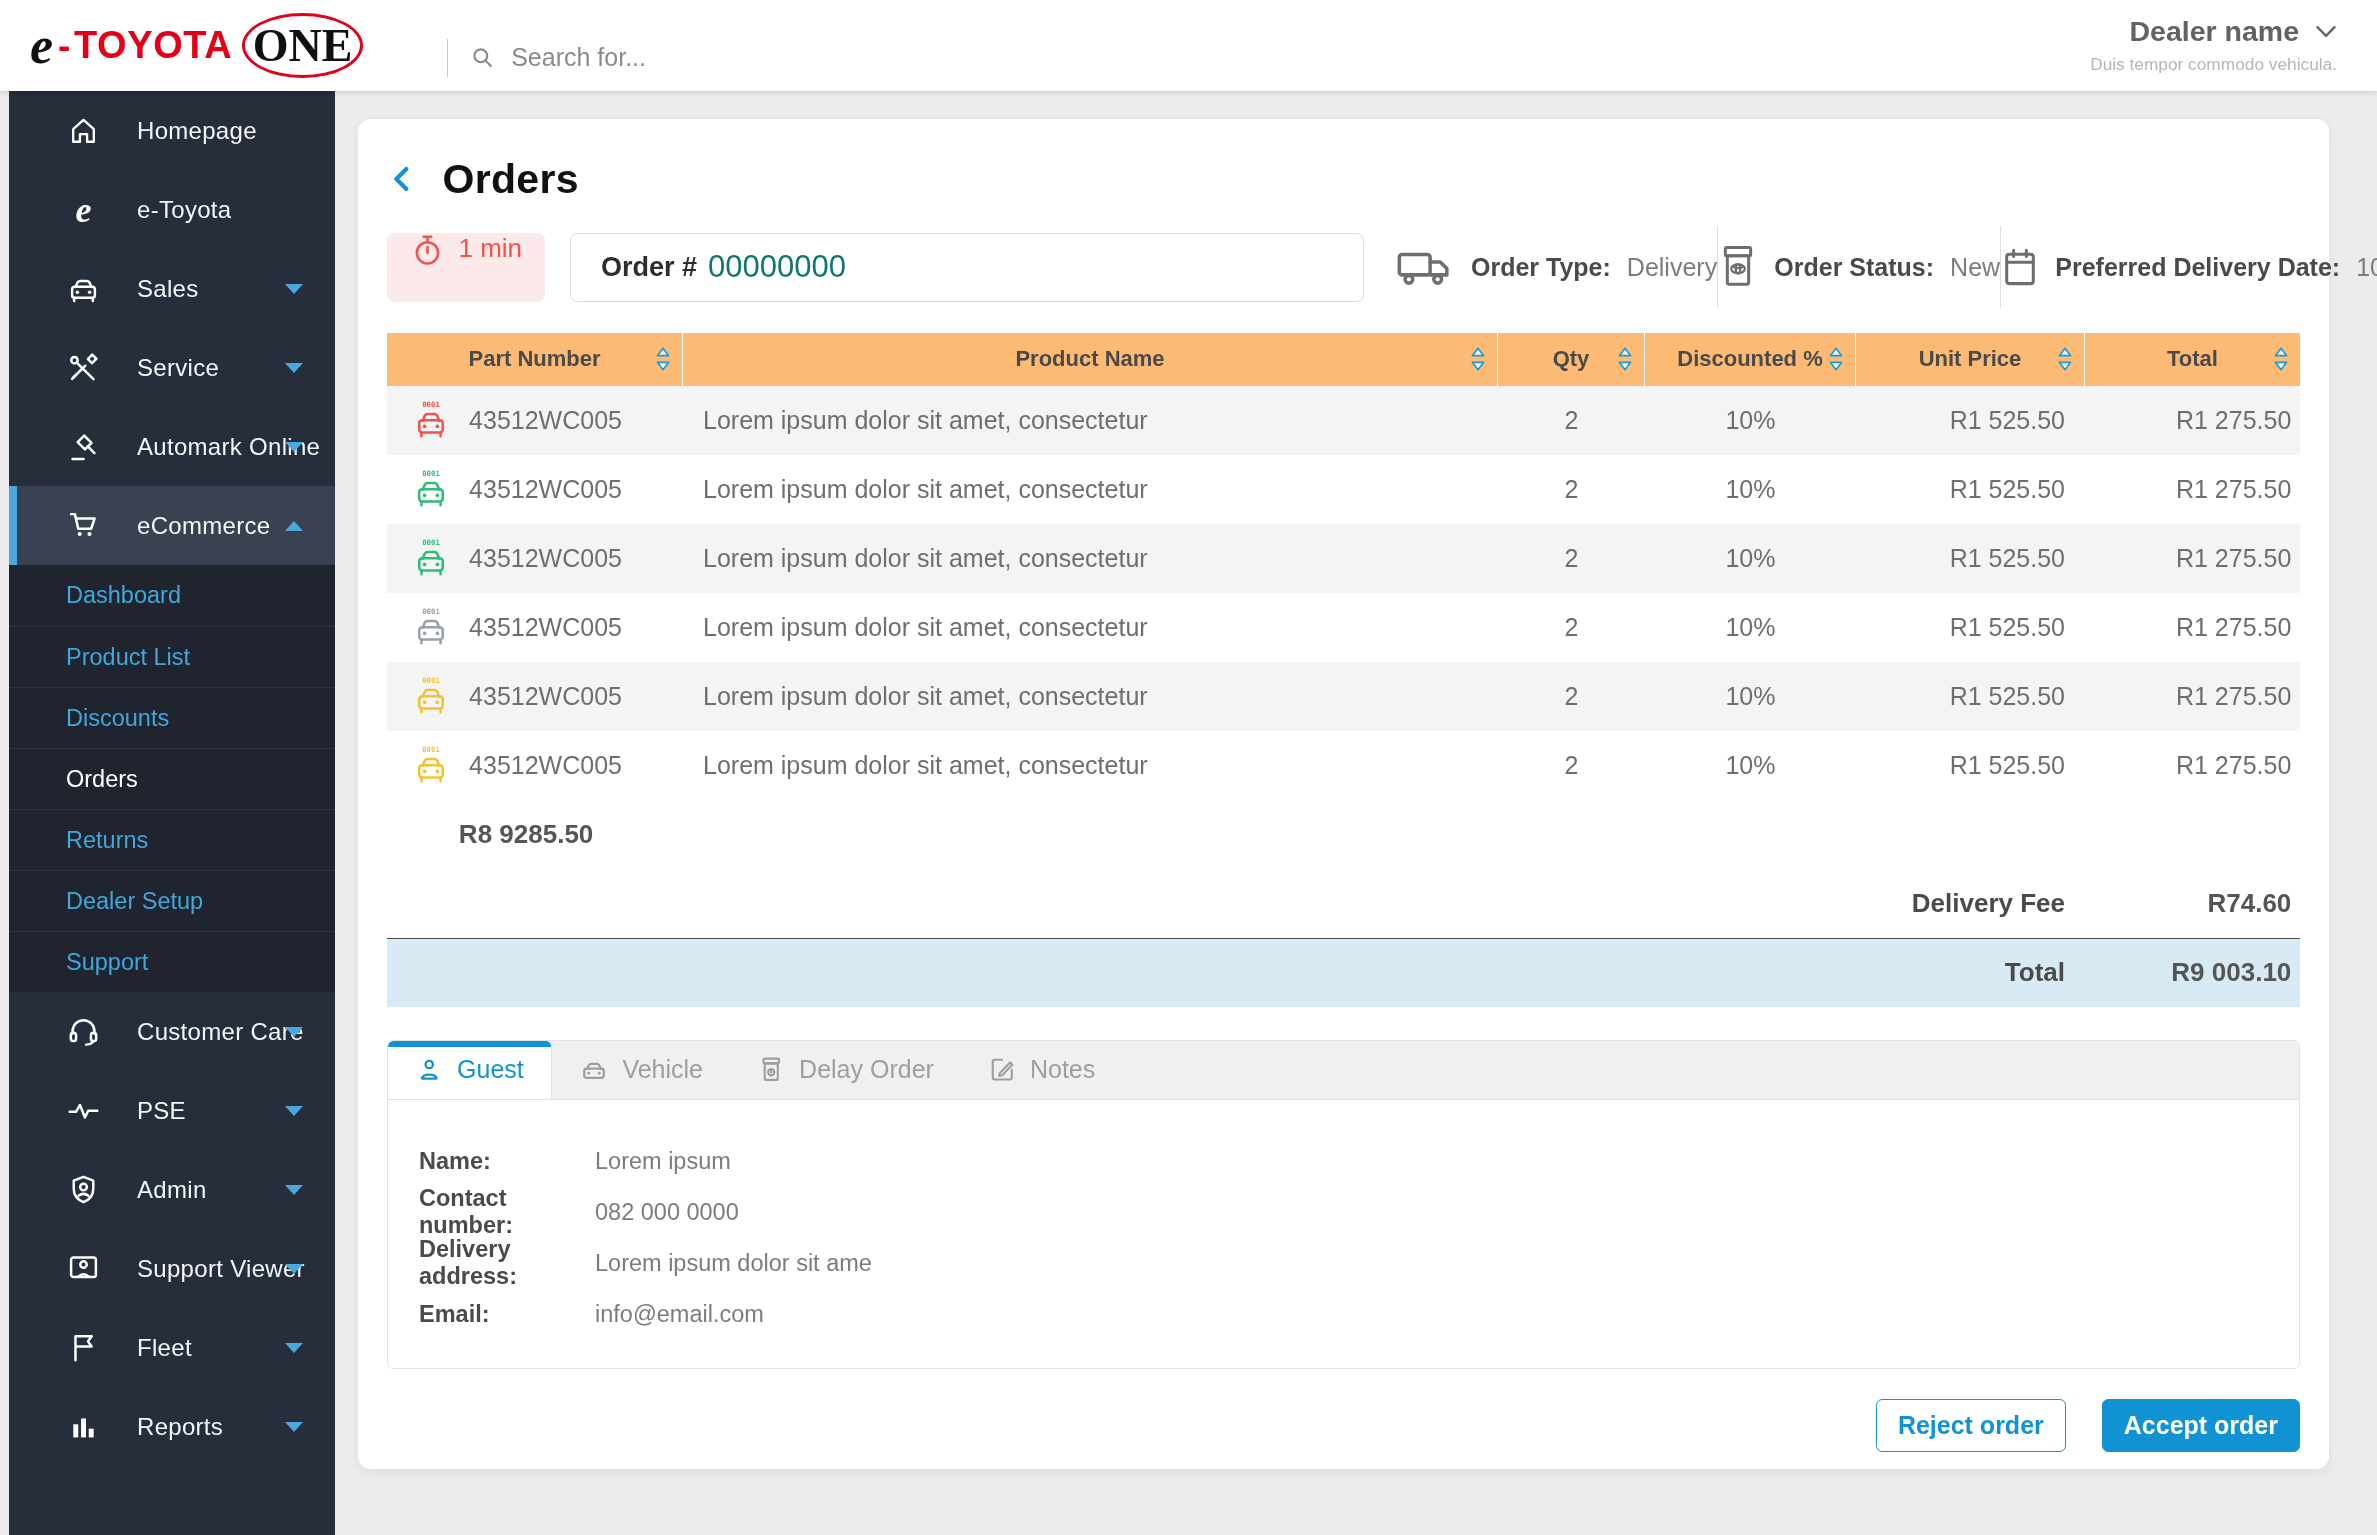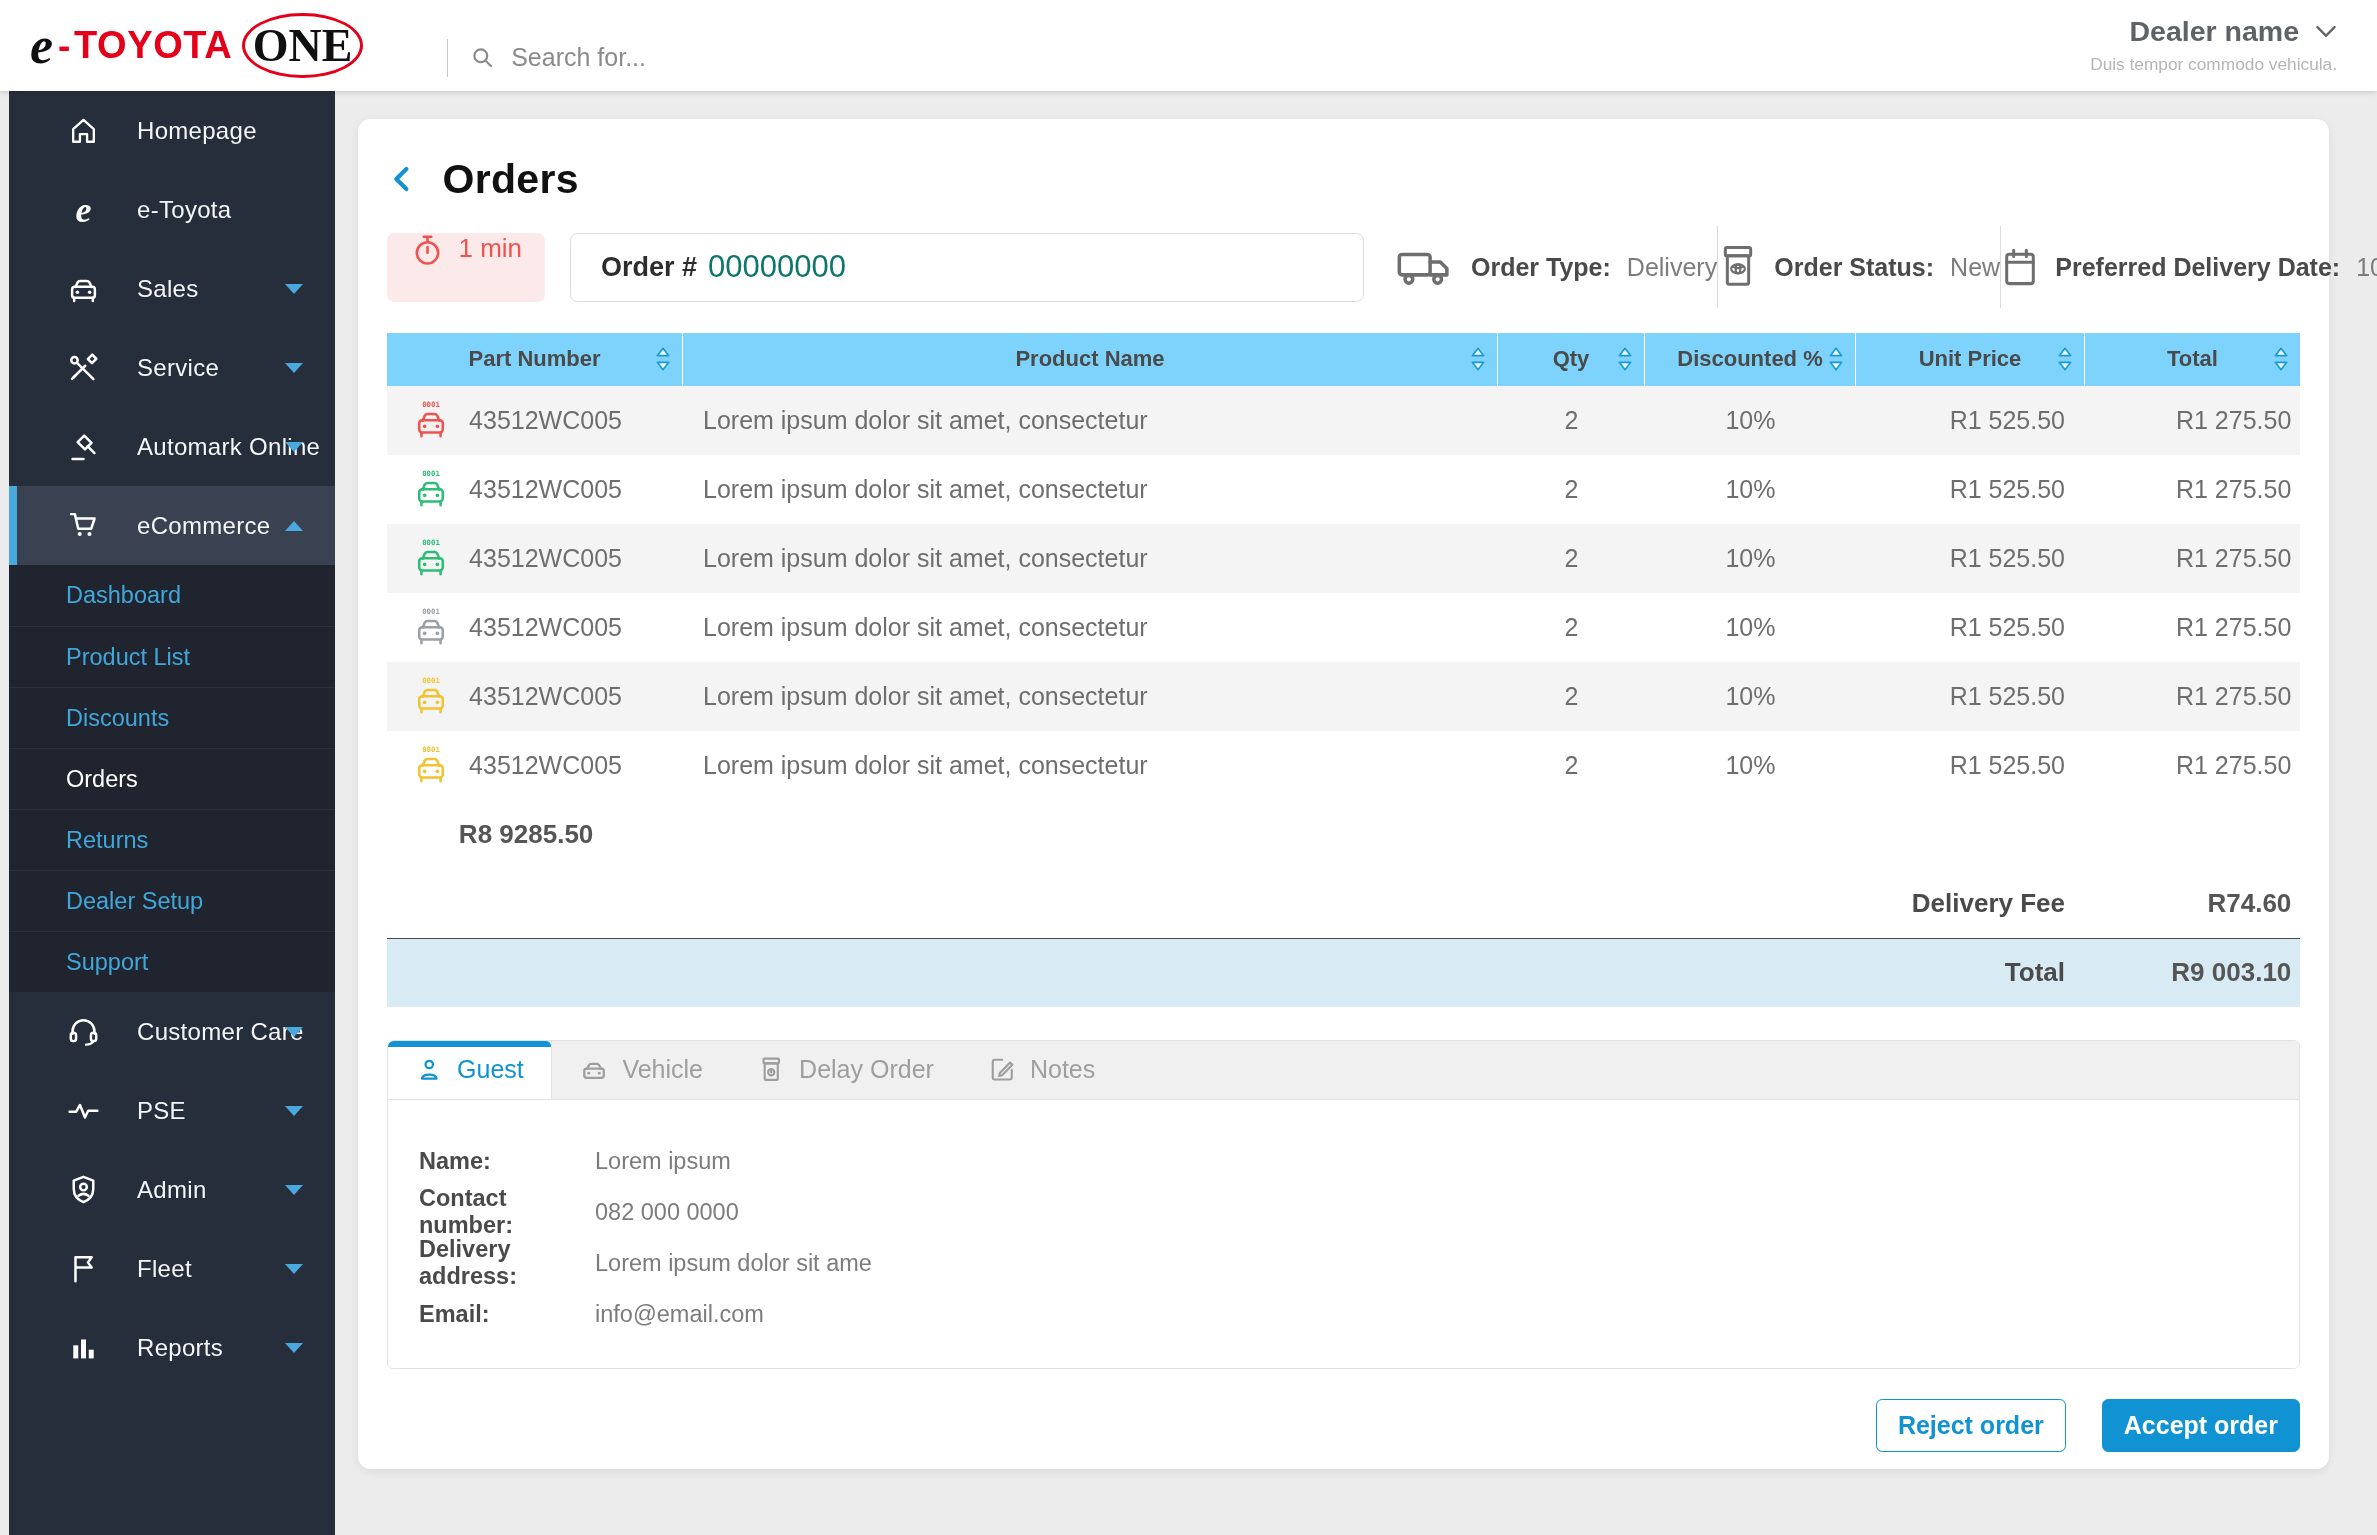--- a/index.html
+++ b/index.html
@@ -53,21 +53,21 @@
   .order-label { font-size:27px; font-weight:bold; color:#2d2d2d; }
   .order-value { font-size:31px; color:#0f766e; }
   .meta { flex:1; display:flex; align-items:center; margin-left:32px; justify-content:space-between; }
   .meta-group { display:flex; align-items:center; gap:16px; }
   .meta-label { font-size:25px; font-weight:bold; color:#4a4a4a; white-space:nowrap; }
   .meta-value { font-size:25px; color:#7c7c7c; white-space:nowrap; }
   .meta-divider { width:1.2px; height:82px; background:#dcdcdc; }
 
   
   .table { margin-top:31px; }
-  .thead { display:flex; height:53px; background:#7dd3fc; }
+  .thead { display:flex; height:53px; background:#fdba74; }
   .th { position:relative; display:flex; align-items:center; justify-content:center; font-size:22px; font-weight:bold; color:#4a4a4a; border-right:1.9px solid #ffffff; }
   .th:last-child { border-right:none; }
   .sort { position:absolute; right:11px; top:50%; transform:translateY(-50%); display:flex; }
   .w-part{width:296px;} .w-name{width:815px;} .w-qty{width:147px;} .w-disc{width:211px;} .w-price{width:229px;} .w-total{width:215px;}
   .trow { display:flex; height:69px; align-items:center; font-size:25px; color:#6e6e6e; background:#ffffff; }
   .tbody > div.trow:nth-of-type(odd) { background:#f4f4f4; }
   .c-part { width:296px; display:flex; align-items:center; gap:18.6px; padding-left:23.5px; }
   .c-name { width:815px; padding-left:20px; }
   .c-qty { width:147px; text-align:center; }
   .c-disc { width:211px; text-align:center; }
@@ -257,20 +257,31 @@
         <svg width="35" height="35" viewBox="0 0 24 24" fill="none" stroke="currentColor" stroke-width="1.7" stroke-linecap="round" stroke-linejoin="round">
           <path d="M12 3.3 L18.7 5.9 V11.5 C18.7 15.9 16 19.1 12 20.7 C8 19.1 5.3 15.9 5.3 11.5 V5.9 Z"></path>
           <circle cx="12" cy="10.3" r="2.3"></circle>
           <path d="M8.6 16.3 Q12 13.7 15.4 16.3"></path>
         </svg>
       </span>
     <span class="s-label">Admin</span>
     <span class="chev-down"></span>
   </div>
 
+  <div class="side-item">
+    <span class="s-icon">
+        <svg width="35" height="35" viewBox="0 0 24 24" fill="none" stroke="currentColor" stroke-width="1.7" stroke-linecap="round" stroke-linejoin="round">
+          <rect x="3.5" y="4.5" width="17" height="13.4" rx="1.6"></rect>
+          <circle cx="12" cy="9.3" r="2.2"></circle>
+          <path d="M8.3 17.6 Q12 14.2 15.7 17.6"></path>
+        </svg>
+      </span>
+    <span class="s-label">Support Viewer</span>
+    <span class="chev-down"></span>
+  </div>
 
   <div class="side-item">
     <span class="s-icon">
         <svg width="35" height="35" viewBox="0 0 24 24" fill="none" stroke="currentColor" stroke-width="1.7" stroke-linecap="round" stroke-linejoin="round">
           <path d="M6.5 20.8 V4.3 H17.6 L15 7.8 L17.6 11.3 H6.5"></path>
         </svg>
       </span>
     <span class="s-label">Fleet</span>
     <span class="chev-down"></span>
   </div>

